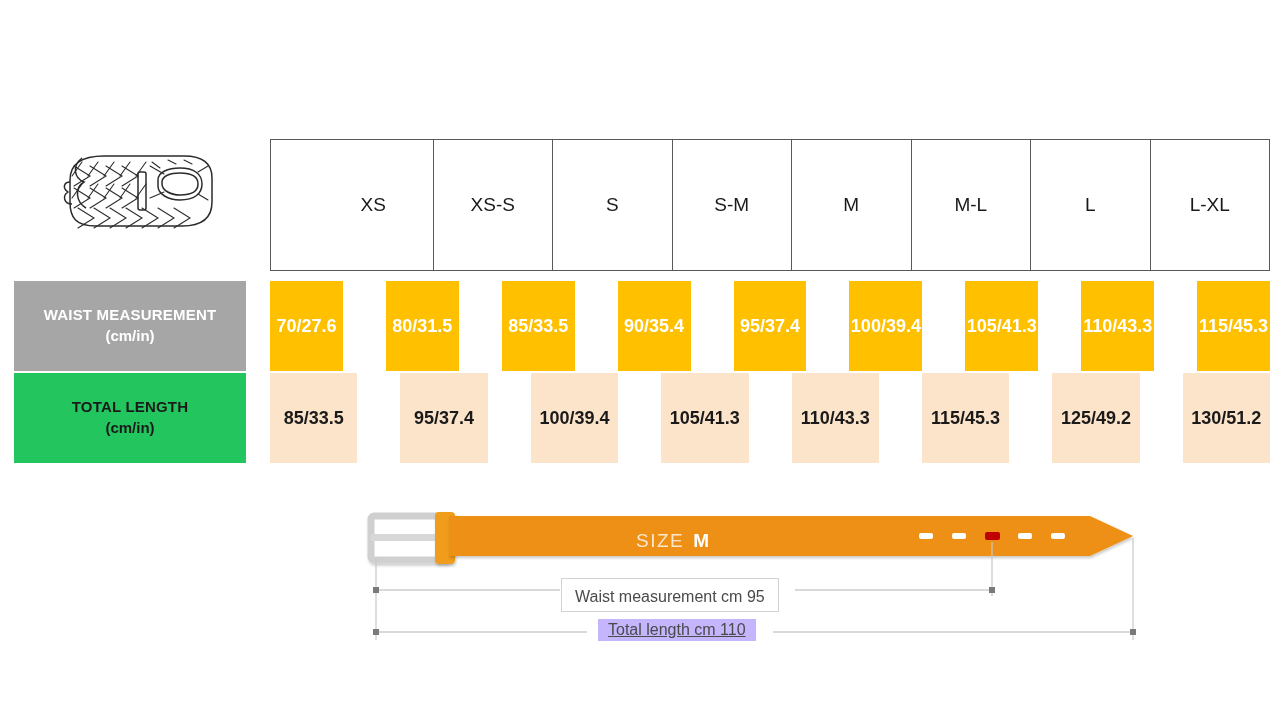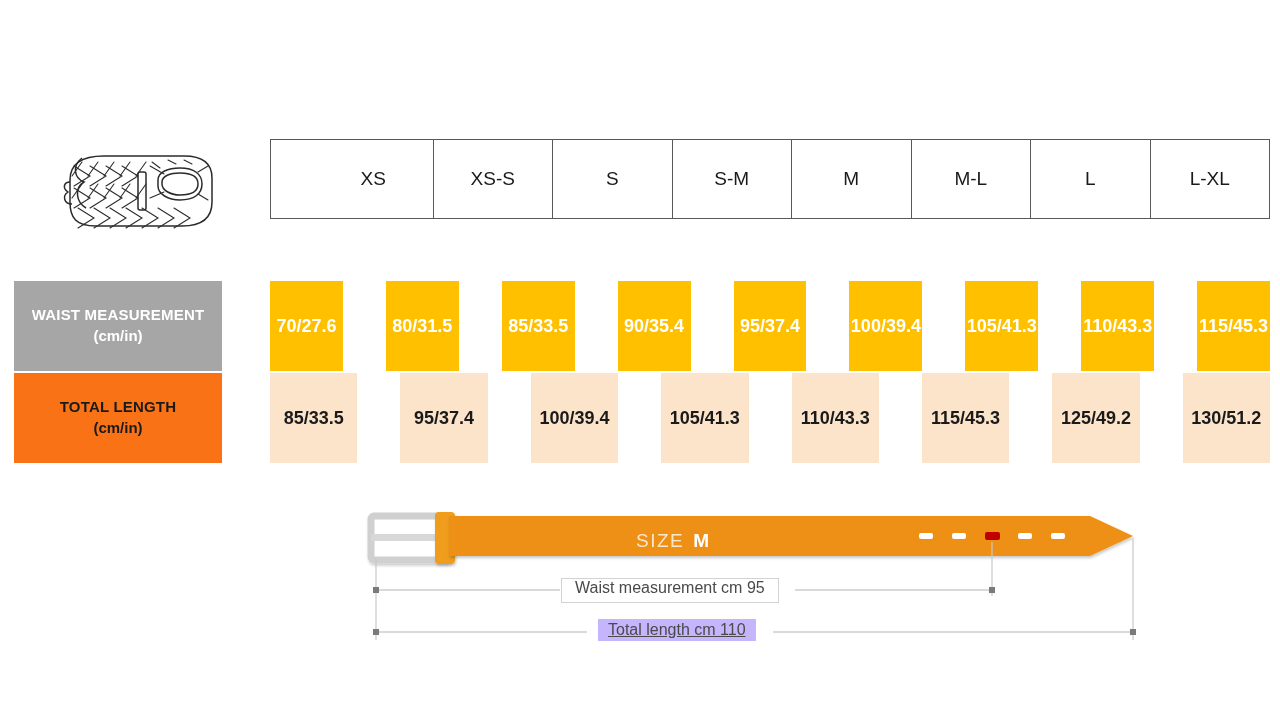--- a/index.html
+++ b/index.html
@@ -26,21 +26,21 @@
 
   
   #size-table {
     position: absolute;
     left: 270px;
     top: 139px;
     width: 1000px;
   }
   .hdr-row {
     display: flex;
-    height: 80px;
+    height: 132px;
     border-top: 1.6px solid #595959;
     border-bottom: 1.6px solid #595959;
     border-left: 1.6px solid #595959;
     box-sizing: border-box;
     padding-left: 43px;
   }
   .hdr-cell {
     flex: 1 1 0;
     border-right: 1.6px solid #595959;
     display: flex;
@@ -84,38 +84,38 @@
   }
   .row-length .data-cell {
     background: #fce4cb;
     color: #1a1a1a;
   }
 
   
   .row-label {
     position: absolute;
     left: 14px;
-    width: 208px;
+    width: 232px;
     display: flex;
     flex-direction: column;
     align-items: center;
     justify-content: center;
     text-align: center;
     box-sizing: border-box;
   }
   #label-waist {
     top: 281px;
     height: 90px;
     background: #a6a6a6;
     color: #ffffff;
   }
   #label-length {
     top: 373px;
     height: 90px;
-    background: #f97316;
+    background: #22c55e;
     color: #1a1a1a;
   }
   .row-label .l1 {
     font-size: 15px;
     font-weight: bold;
     letter-spacing: .2px;
     line-height: 20px;
   }
   .row-label .l2 {
     font-size: 15px;
@@ -149,21 +149,21 @@
   }
   .dim-text {
     position: absolute;
     font-size: 16px;
     color: #4a4a4a;
     white-space: nowrap;
   }
   #waist-dim-text {
     left: 561px;
     top: 578px;
-    padding: 0 13px 5px;
+    padding: 9px 13px 5px;
     background: #ffffff;
     border: 1px solid #d3d3d3;
   }
   #length-dim-text {
     left: 598px;
     top: 619px;
     padding: 2px 10px;
     background: #c4b5fd;
     text-decoration: underline;
   }

